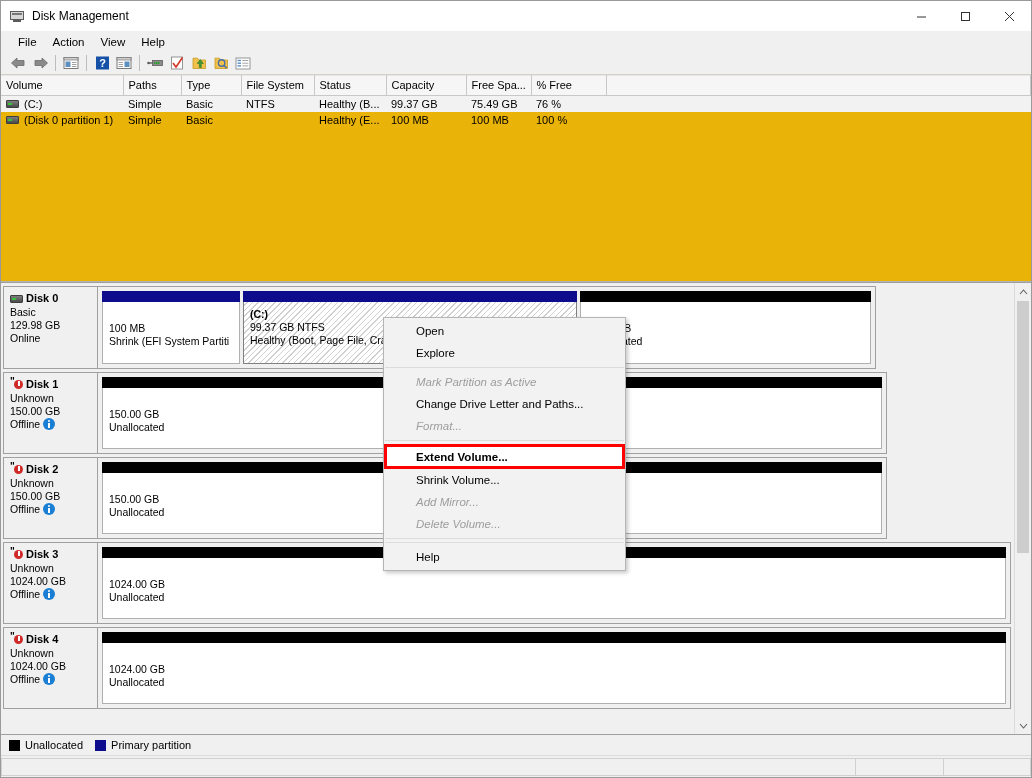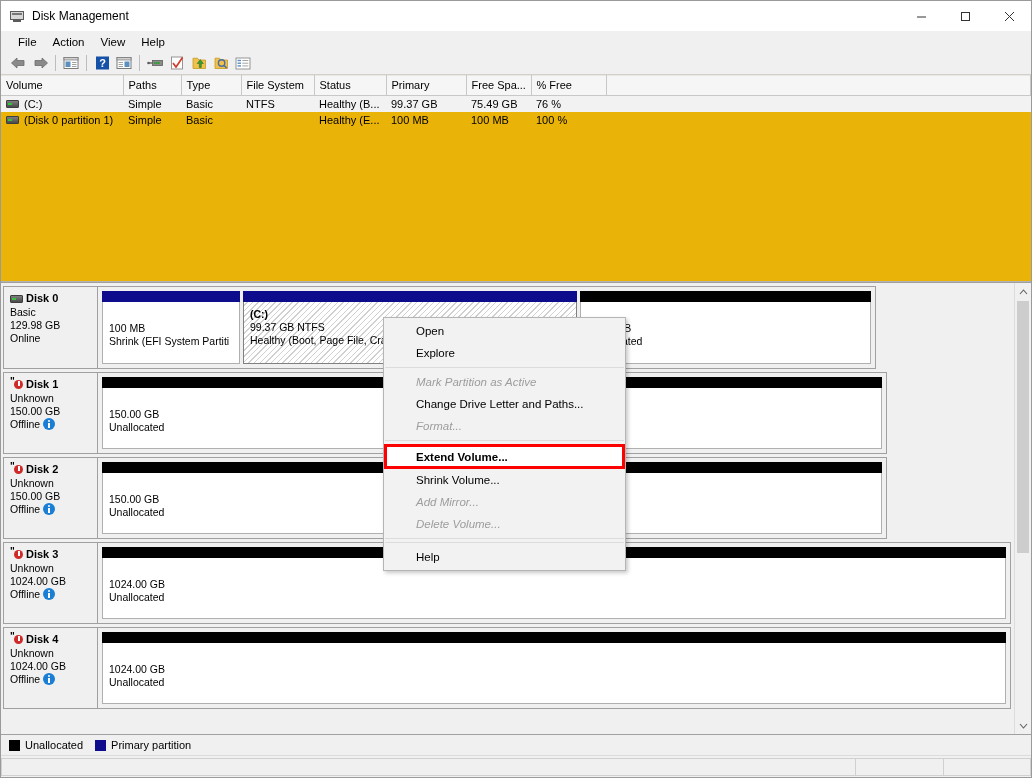--- a/index.html
+++ b/index.html
@@ -580,21 +580,21 @@
           <col style="width:75px">
           <col>
       </colgroup>
       <thead>
         <tr>
           <th>Volume</th>
           <th>Paths</th>
           <th>Type</th>
           <th>File System</th>
           <th>Status</th>
-          <th>Primary</th>
+          <th>Capacity</th>
           <th>Free Spa...</th>
           <th>% Free</th>
           <th></th>
         </tr>
       </thead>
       <tbody>
         <tr class="vrow selected">
           <td>
             <span class="vol-name">
               <span class="drive-ico"></span>

